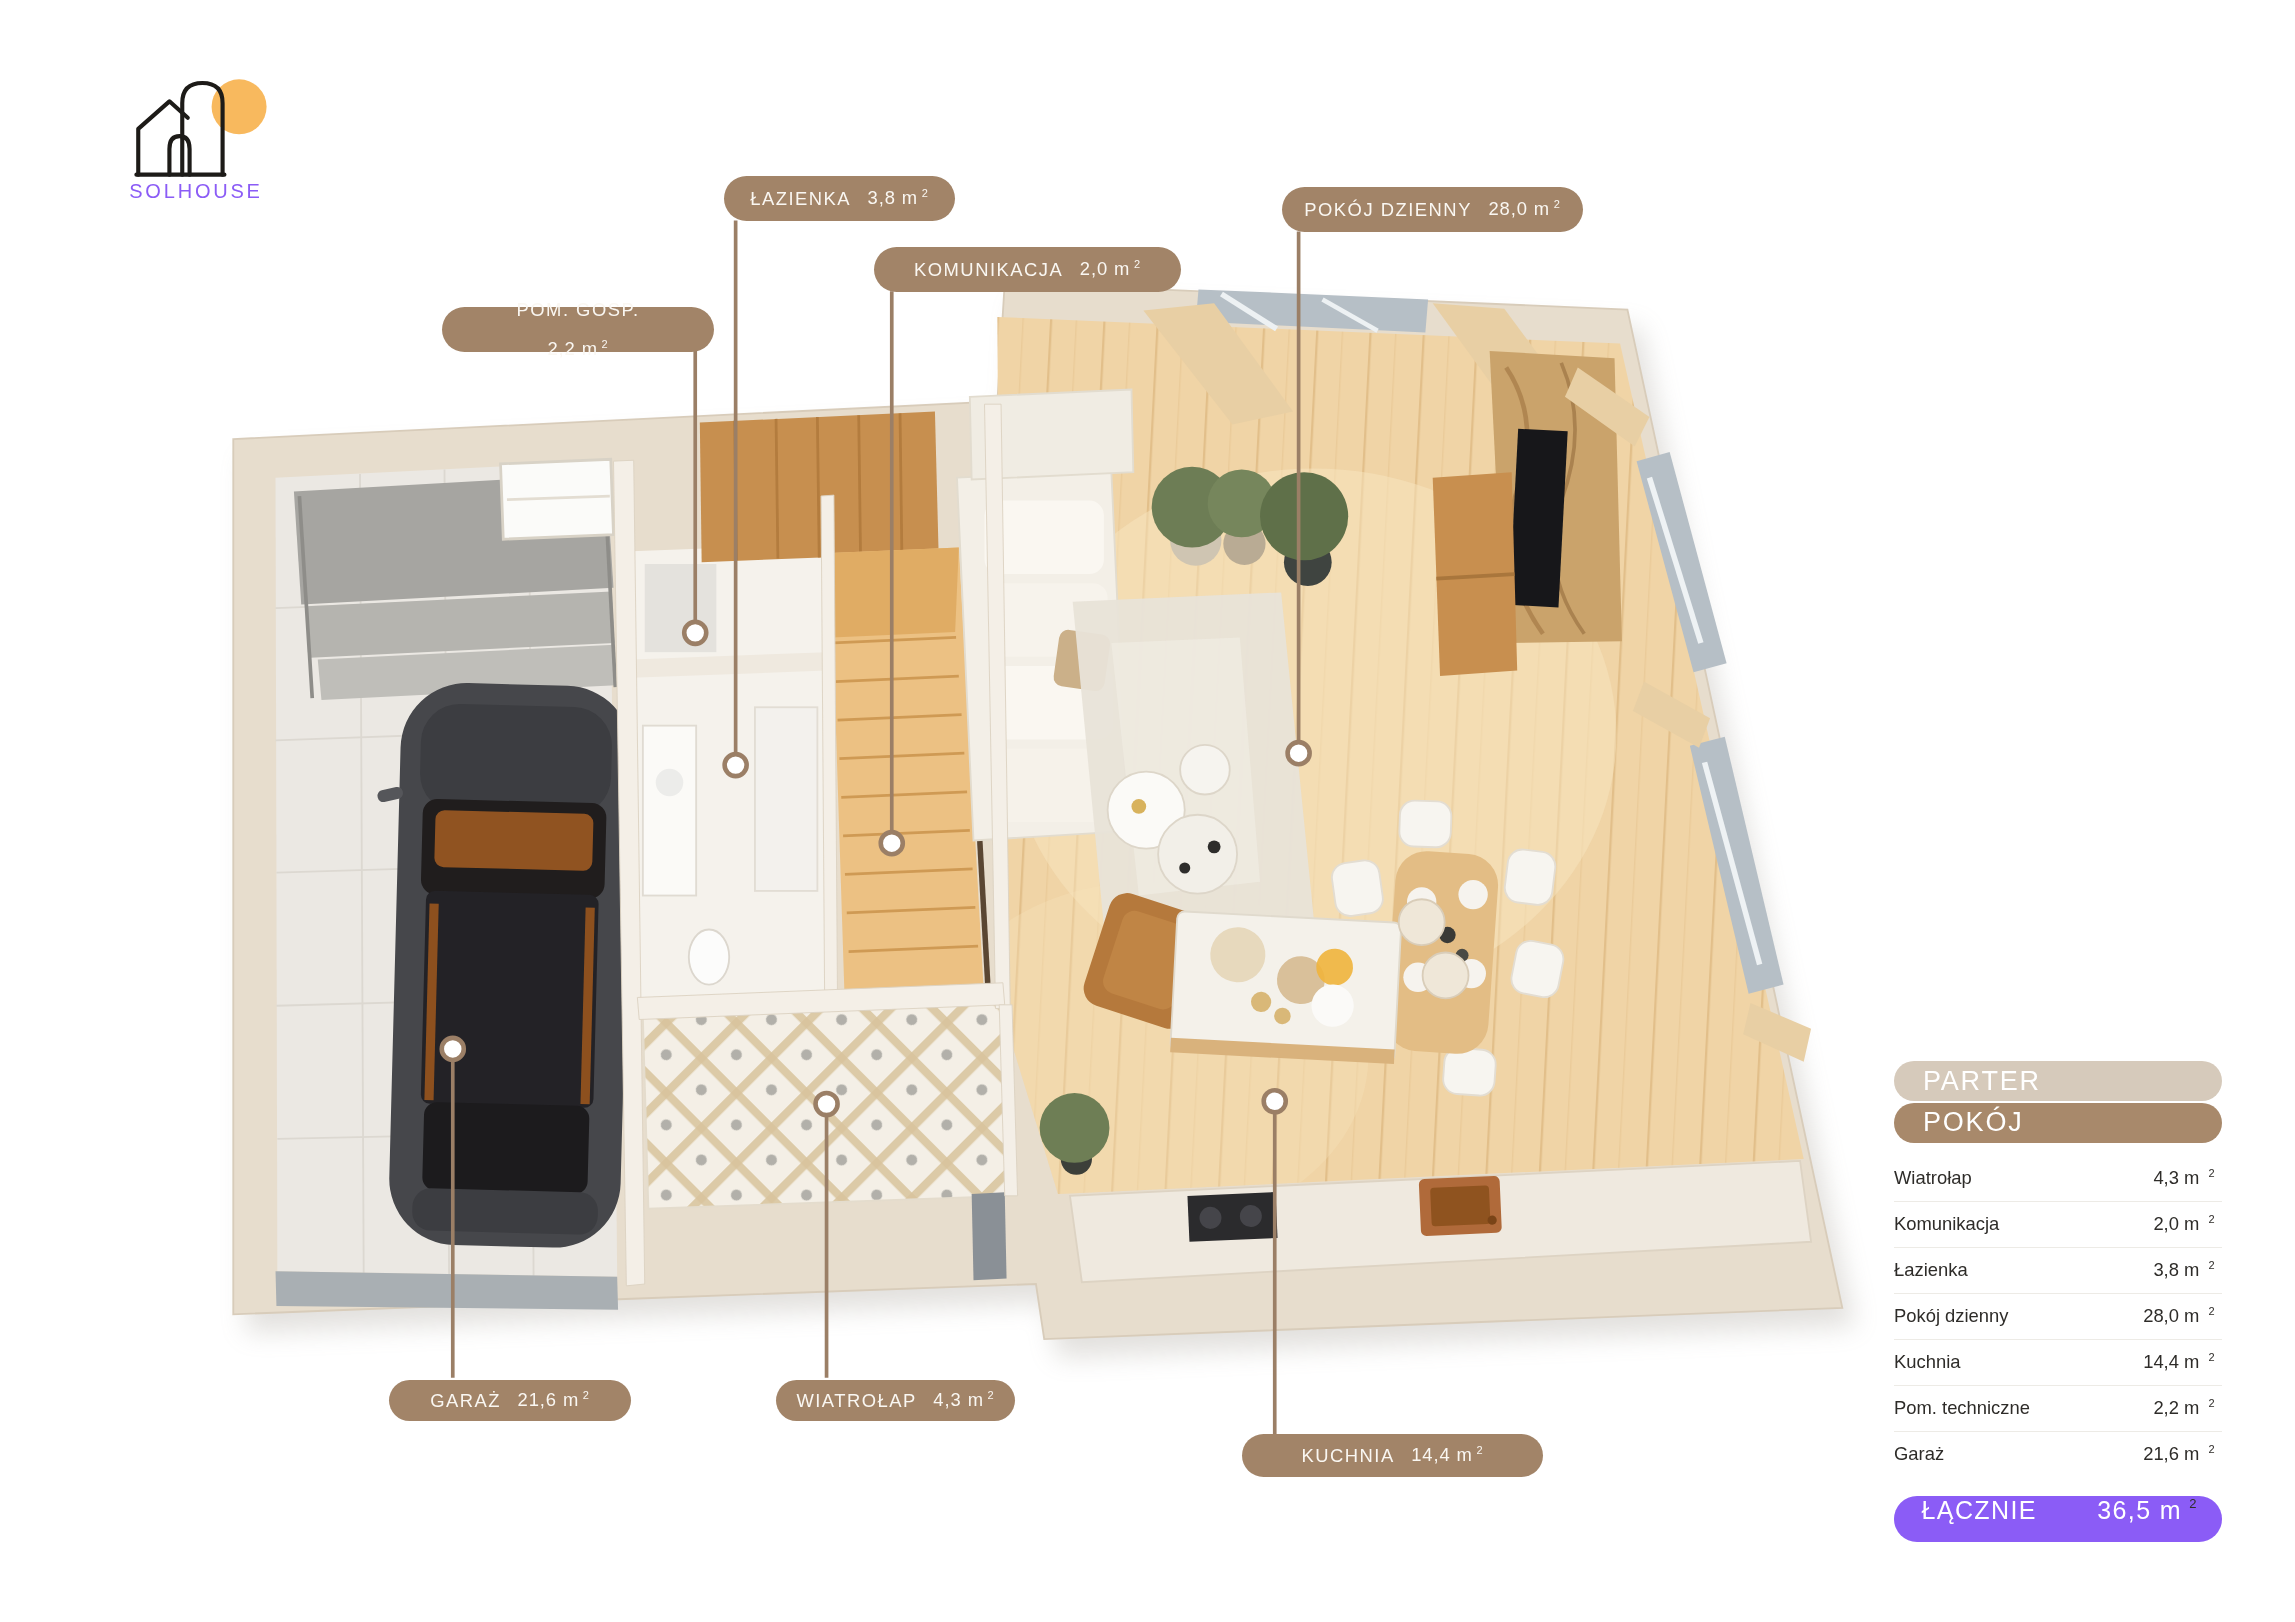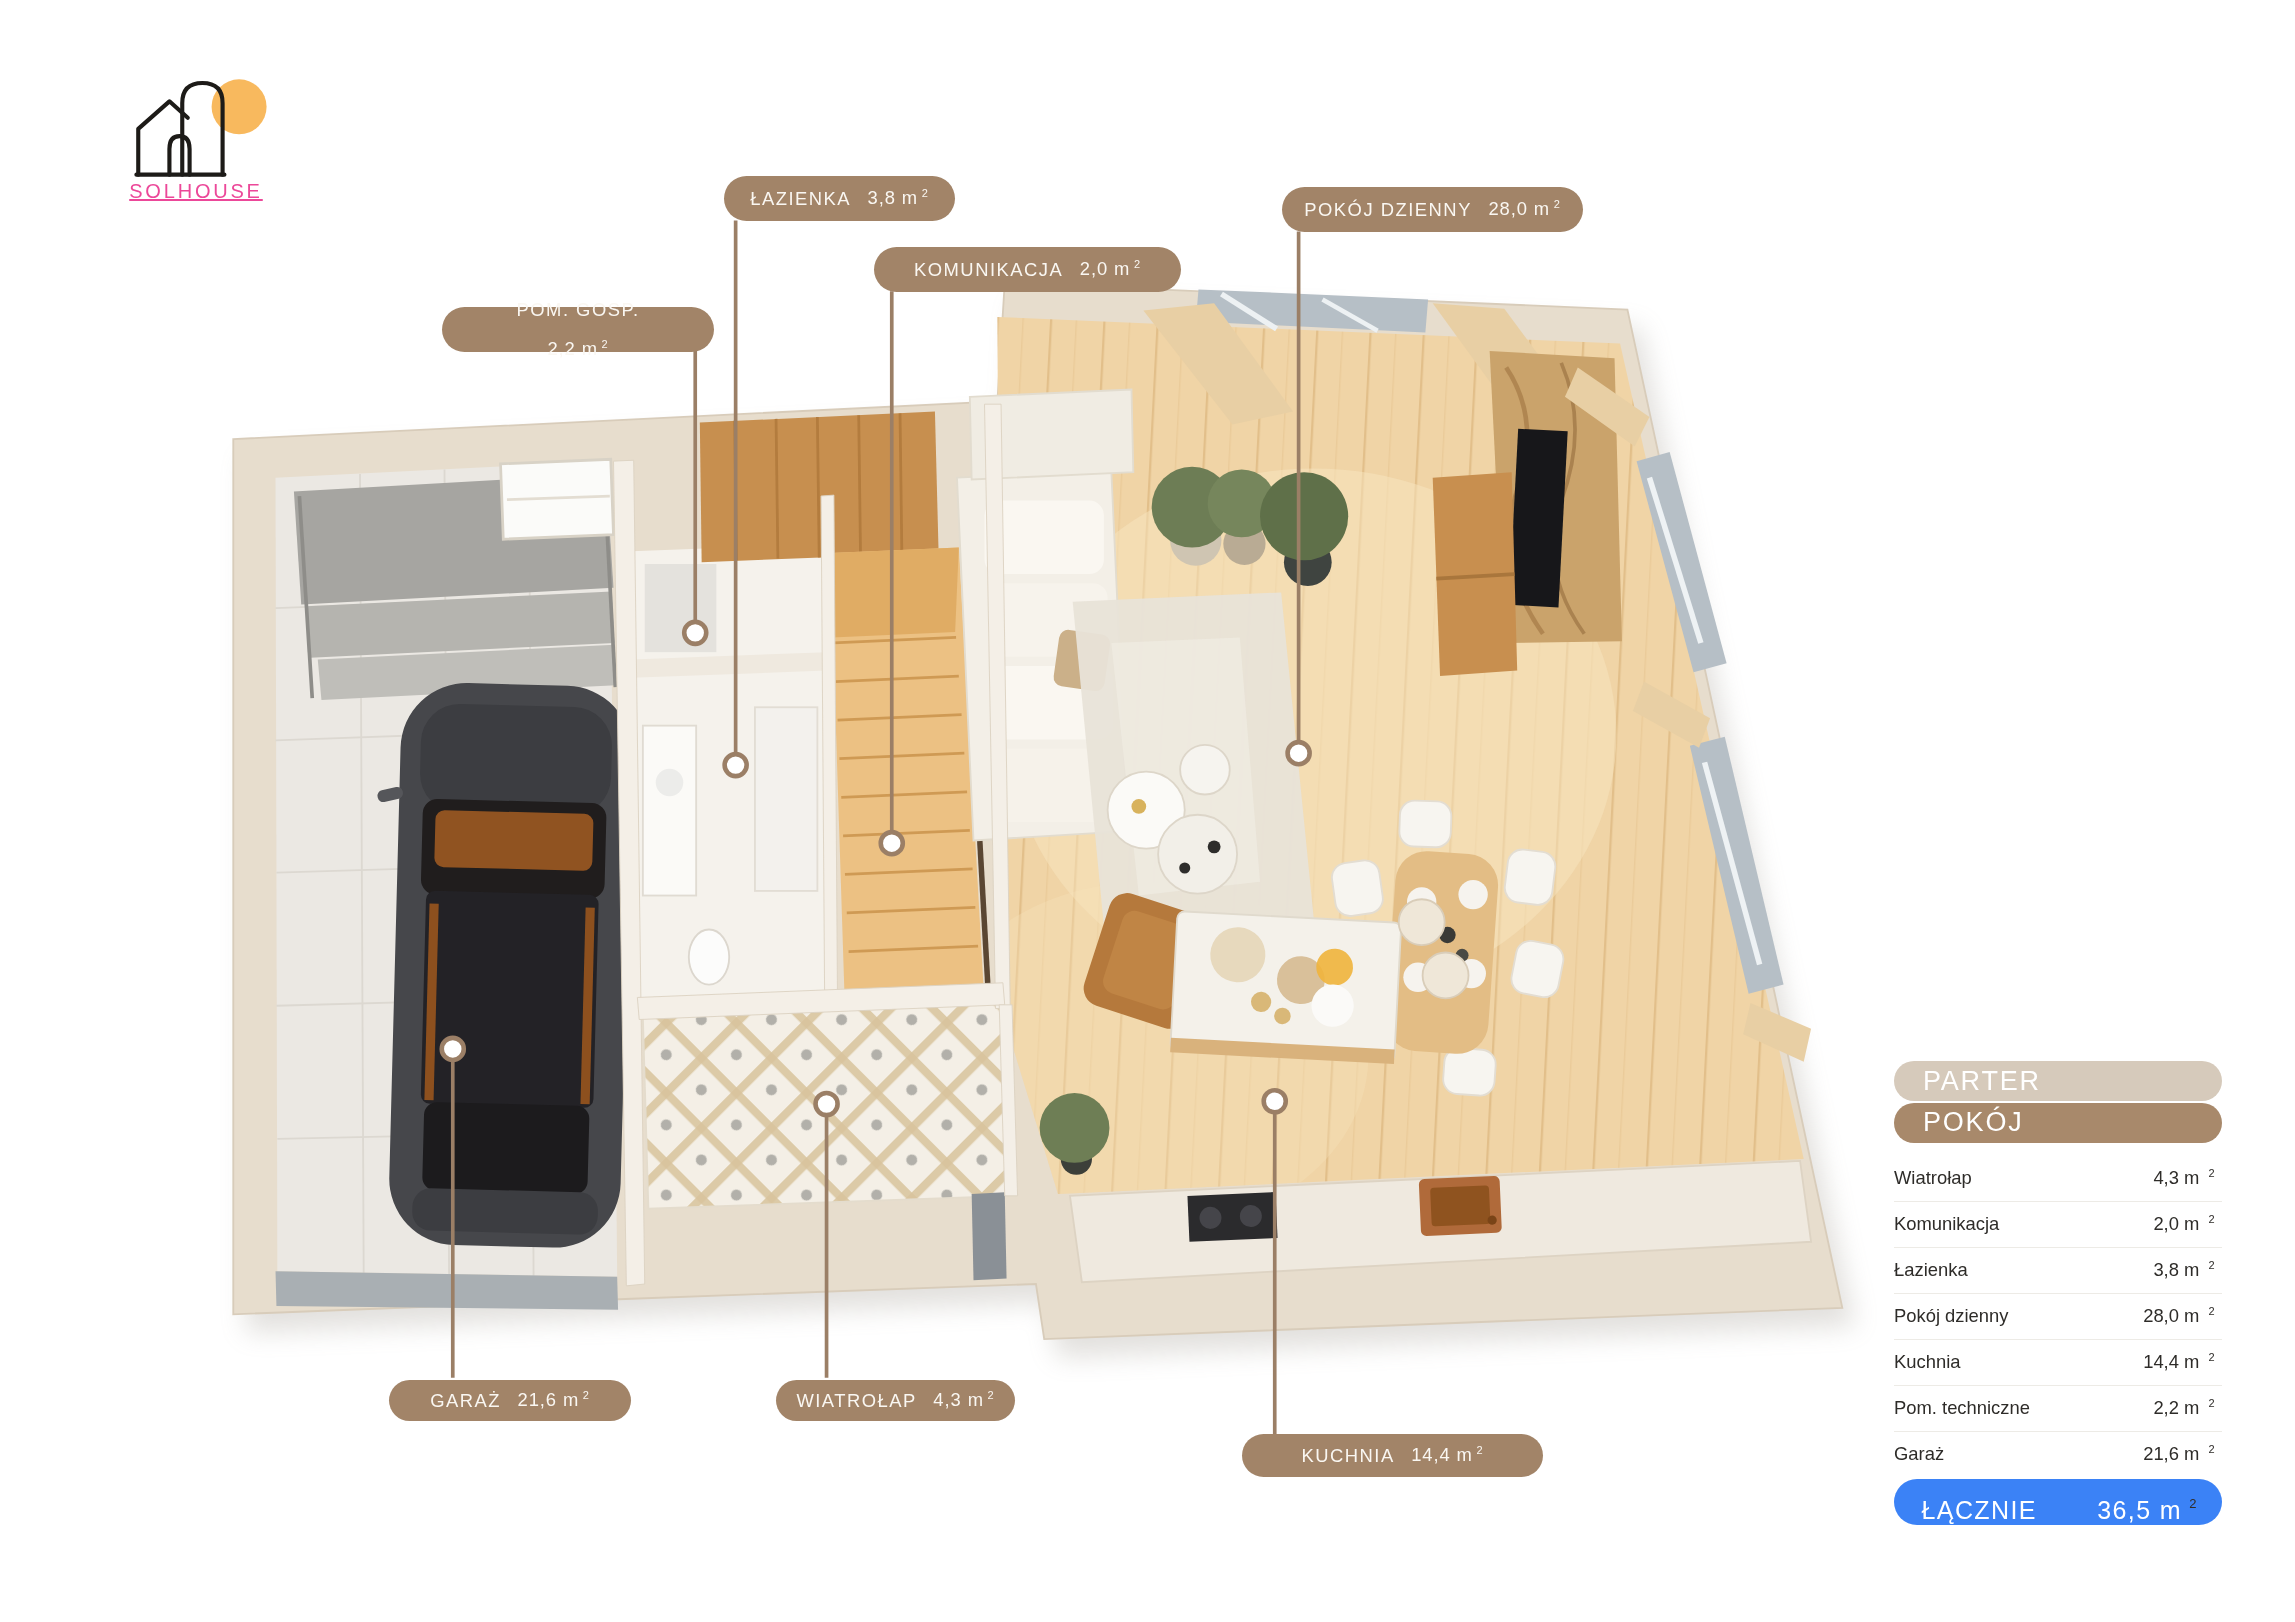--- a/index.html
+++ b/index.html
@@ -4,21 +4,21 @@
 <style>
   html,body{margin:0;padding:0;background:#ffffff;}
   body{width:2296px;height:1623px;position:relative;overflow:hidden;
        font-family:"Liberation Sans", sans-serif;}
   .canvas{position:absolute;inset:0;background:#ffffff;}
 
   
   .logo{position:absolute;left:118px;top:72px;width:156px;height:147px;}
   .logo svg{position:absolute;left:0;top:0;}
   .brand{position:absolute;left:0;top:108px;width:156px;text-align:center;
-         font-size:20px;letter-spacing:2.8px;color:#ec4899;font-weight:500;text-decoration:underline;}
+         font-size:20px;letter-spacing:2.8px;color:#8b5cf6;font-weight:500;}
 
   
   svg.plan{position:absolute;left:0;top:0;}
 
   
   .pill{position:absolute;background:#a28468;border-radius:26px;
         display:flex;align-items:center;justify-content:center;gap:16.5px;
         color:#faf7f2;font-size:18.4px;letter-spacing:1.5px;}
   .pill .area{letter-spacing:0.9px;}
   .pill sup{font-size:11px;margin-left:3.7px;}
@@ -30,22 +30,22 @@
        font-size:27px;letter-spacing:1.8px;font-weight:500;}
   .hdr.light{background:#d6cabb;}
   .hdr.dark{background:#a8896b;margin-top:1.8px;}
   .rows{margin-top:13px;}
   .row{height:45px;display:flex;align-items:center;justify-content:space-between;
        font-size:18.4px;color:#2e2c29;border-bottom:0.9px solid #edebe6;}
   .row:last-child{border-bottom:none;}
   .rvalue{display:flex;align-items:center;}
   .rvalue sup{font-size:11px;margin-left:9.2px;transform:translateY(-5.5px);color:#2e2c29;}
   .row .rvalue{padding-right:7.3px;}
-  .total{margin-top:2px;background:#3b82f6;border-radius:26px;height:46px;
-         display:flex;align-items:flex-end;justify-content:space-between;
+  .total{margin-top:19px;background:#8b5cf6;border-radius:26px;height:46px;
+         display:flex;align-items:flex-start;justify-content:space-between;
          color:#ffffff;font-size:25px;letter-spacing:1.4px;font-weight:500;
          padding:0 24px 0 27.5px;box-sizing:border-box;}
   .total sup{font-size:13px;margin-left:7.3px;transform:translateY(-7.3px);}
 </style>
 </head>
 <body>
 
 <div class="canvas">
 
   <div class="logo">

